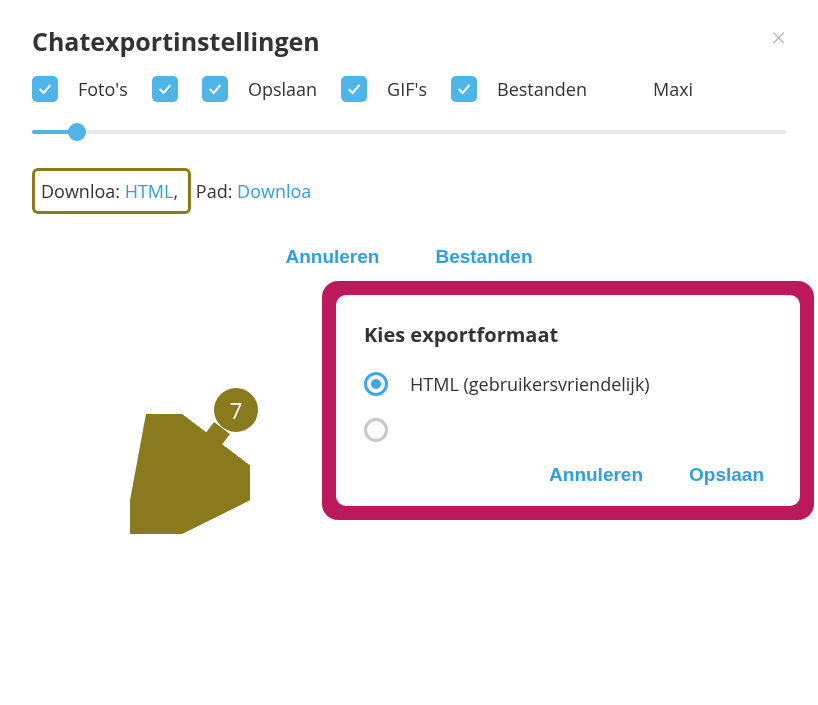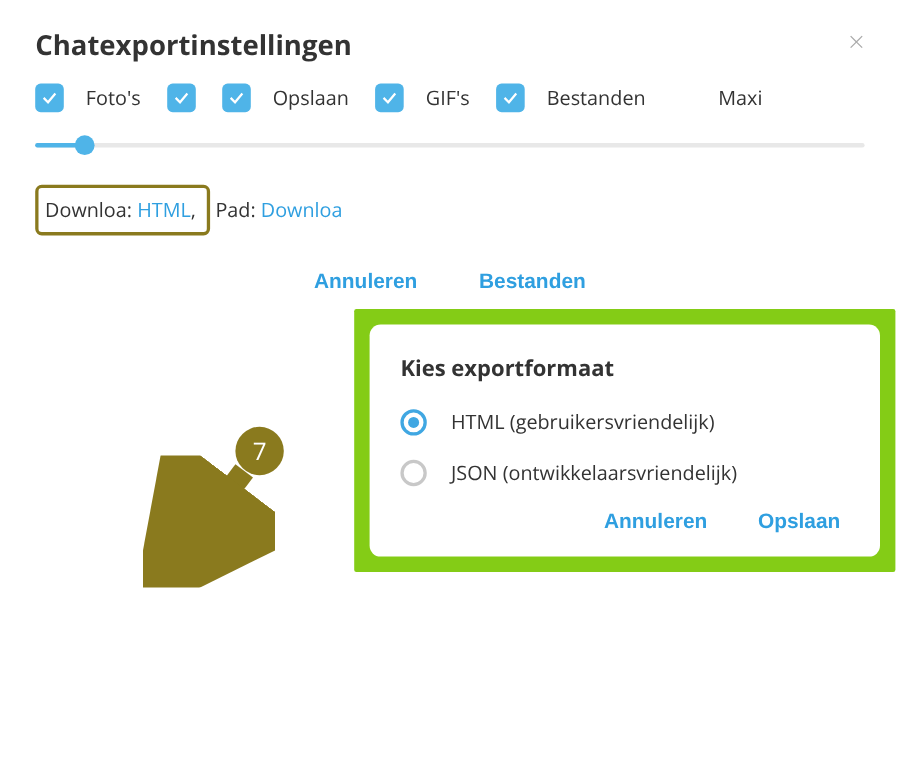--- a/index.html
+++ b/index.html
@@ -132,22 +132,22 @@
     border: none;
   }
 
   
   .popup-wrap {
     position: absolute;
     left: 322px;
     top: 281px;
     width: 492px;
     padding: 14px;
-    background: #84cc16;
-    border-radius: 2px;
+    background: #be185d;
+    border-radius: 16px;
   }
   .popup {
     background: #fff;
     border-radius: 10px;
     padding: 26px 28px 20px 28px;
   }
   .popup-title {
     font-size: 20px;
     font-weight: 700;
     color: #333;
@@ -308,21 +308,20 @@
 
 <div class="popup-wrap">
   <div class="popup">
     <div class="popup-title">Kies exportformaat</div>
     <div class="radio-row">
       <div class="radio selected"></div>
       <div class="radio-label">HTML (gebruikersvriendelijk)</div>
     </div>
     <div class="radio-row">
       <div class="radio unselected"></div>
-      <div class="radio-label">JSON (ontwikkelaarsvriendelijk)</div>
     </div>
     <div class="popup-footer">
       <button class="popup-btn">Annuleren</button>
       <button class="popup-btn">Opslaan</button>
     </div>
   </div>
 </div>
 
 <div class="step-arrow">
   <div class="step-circle">7</div>

